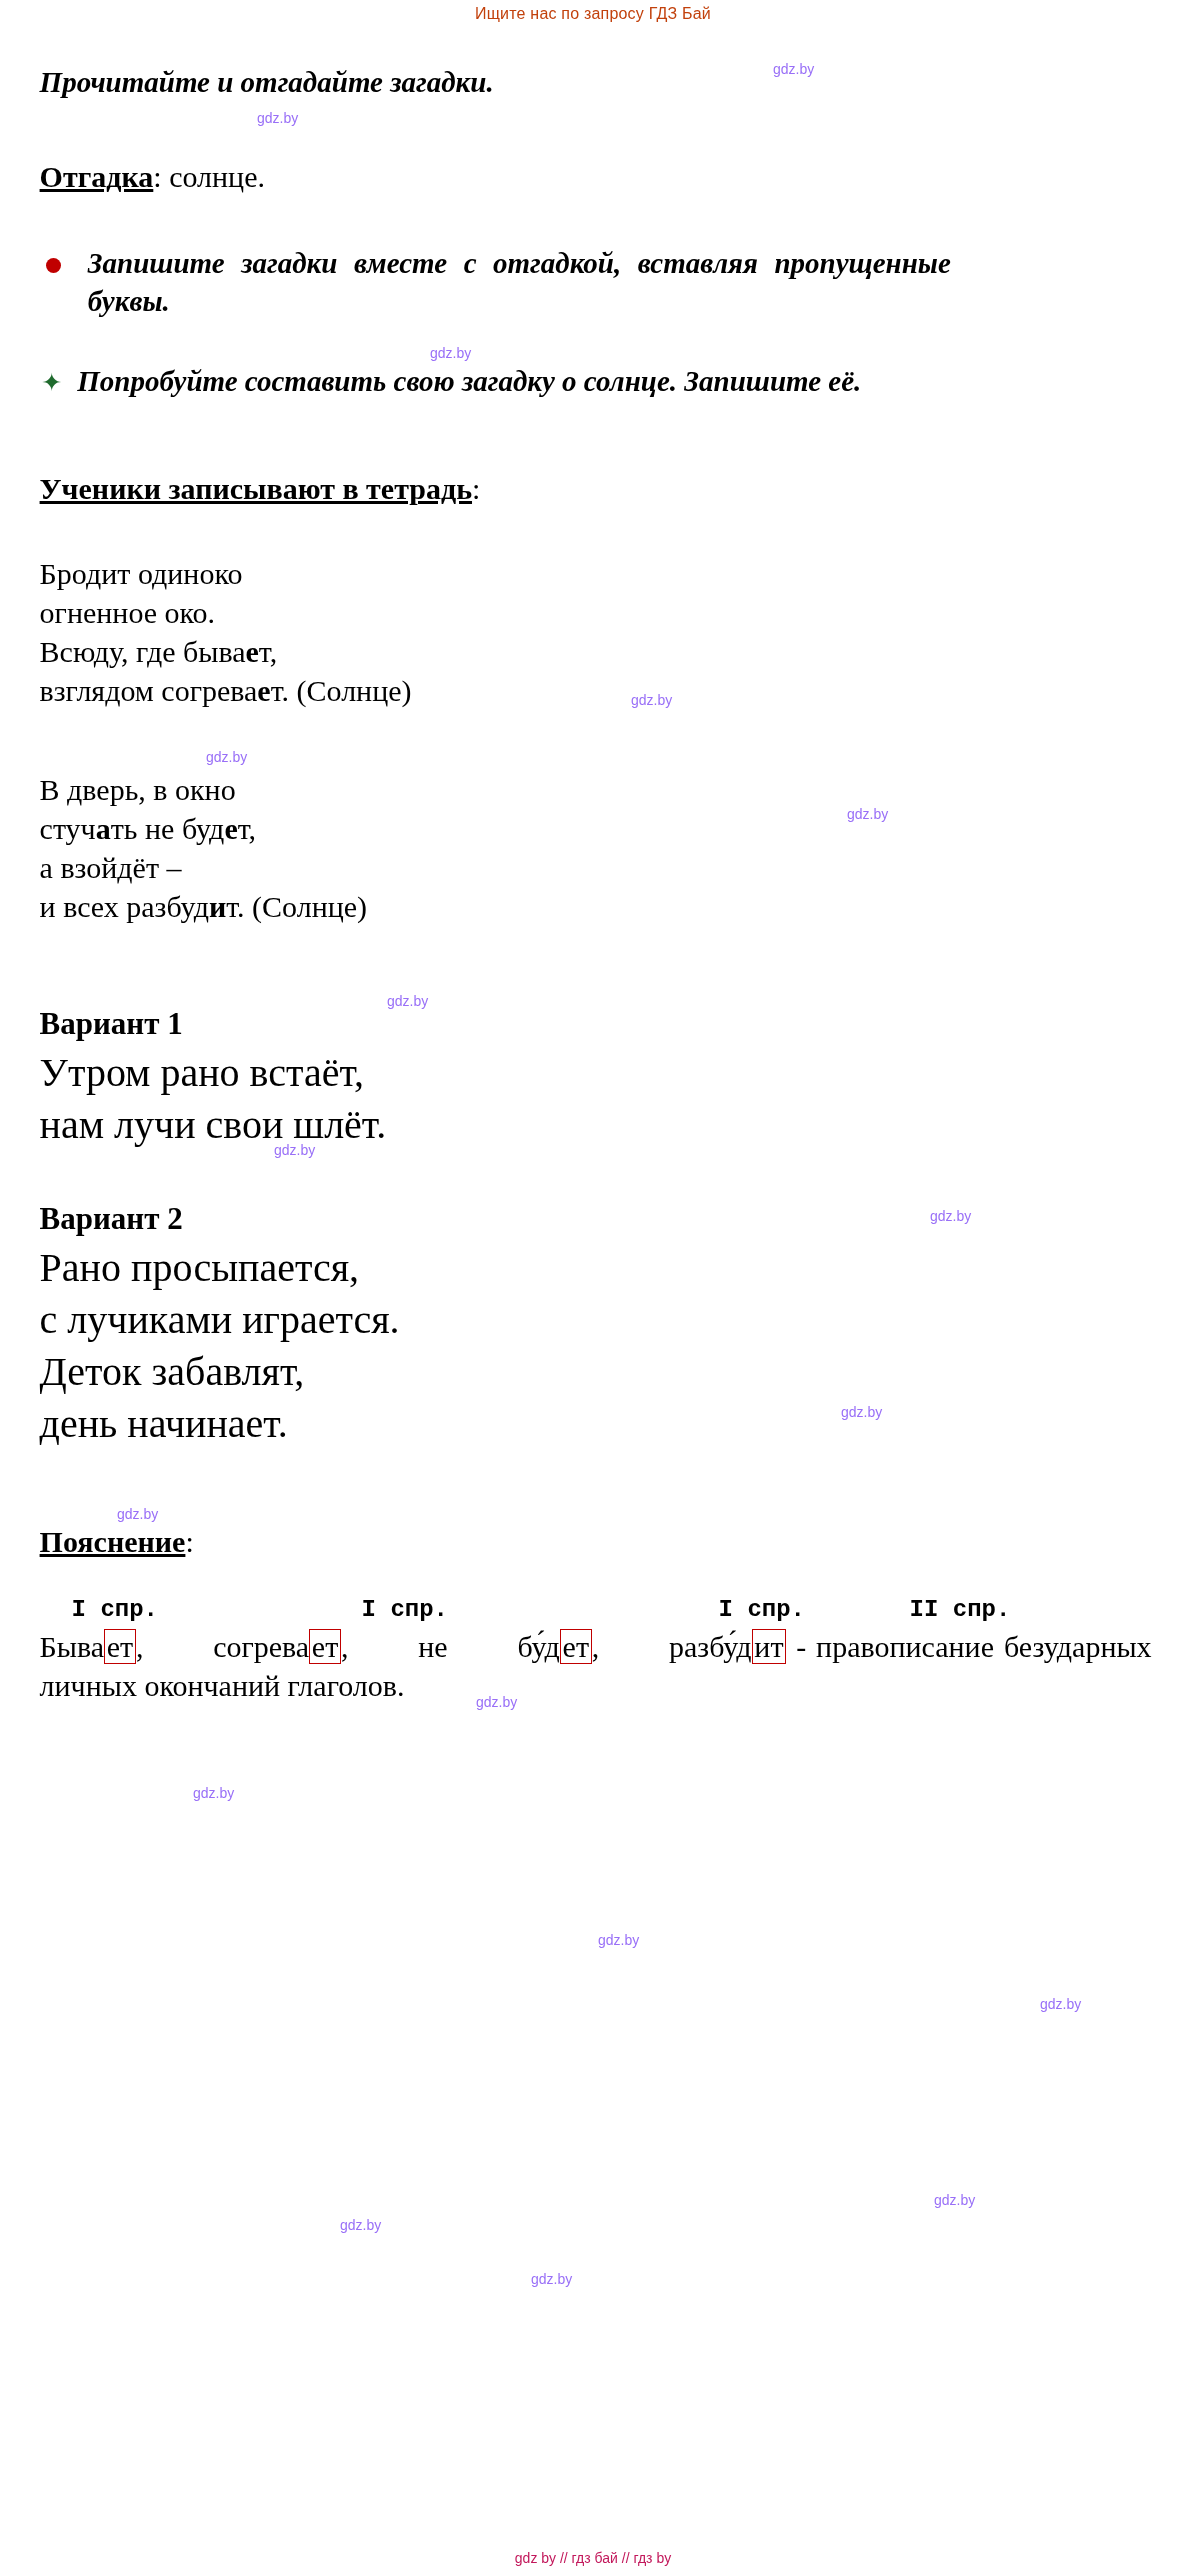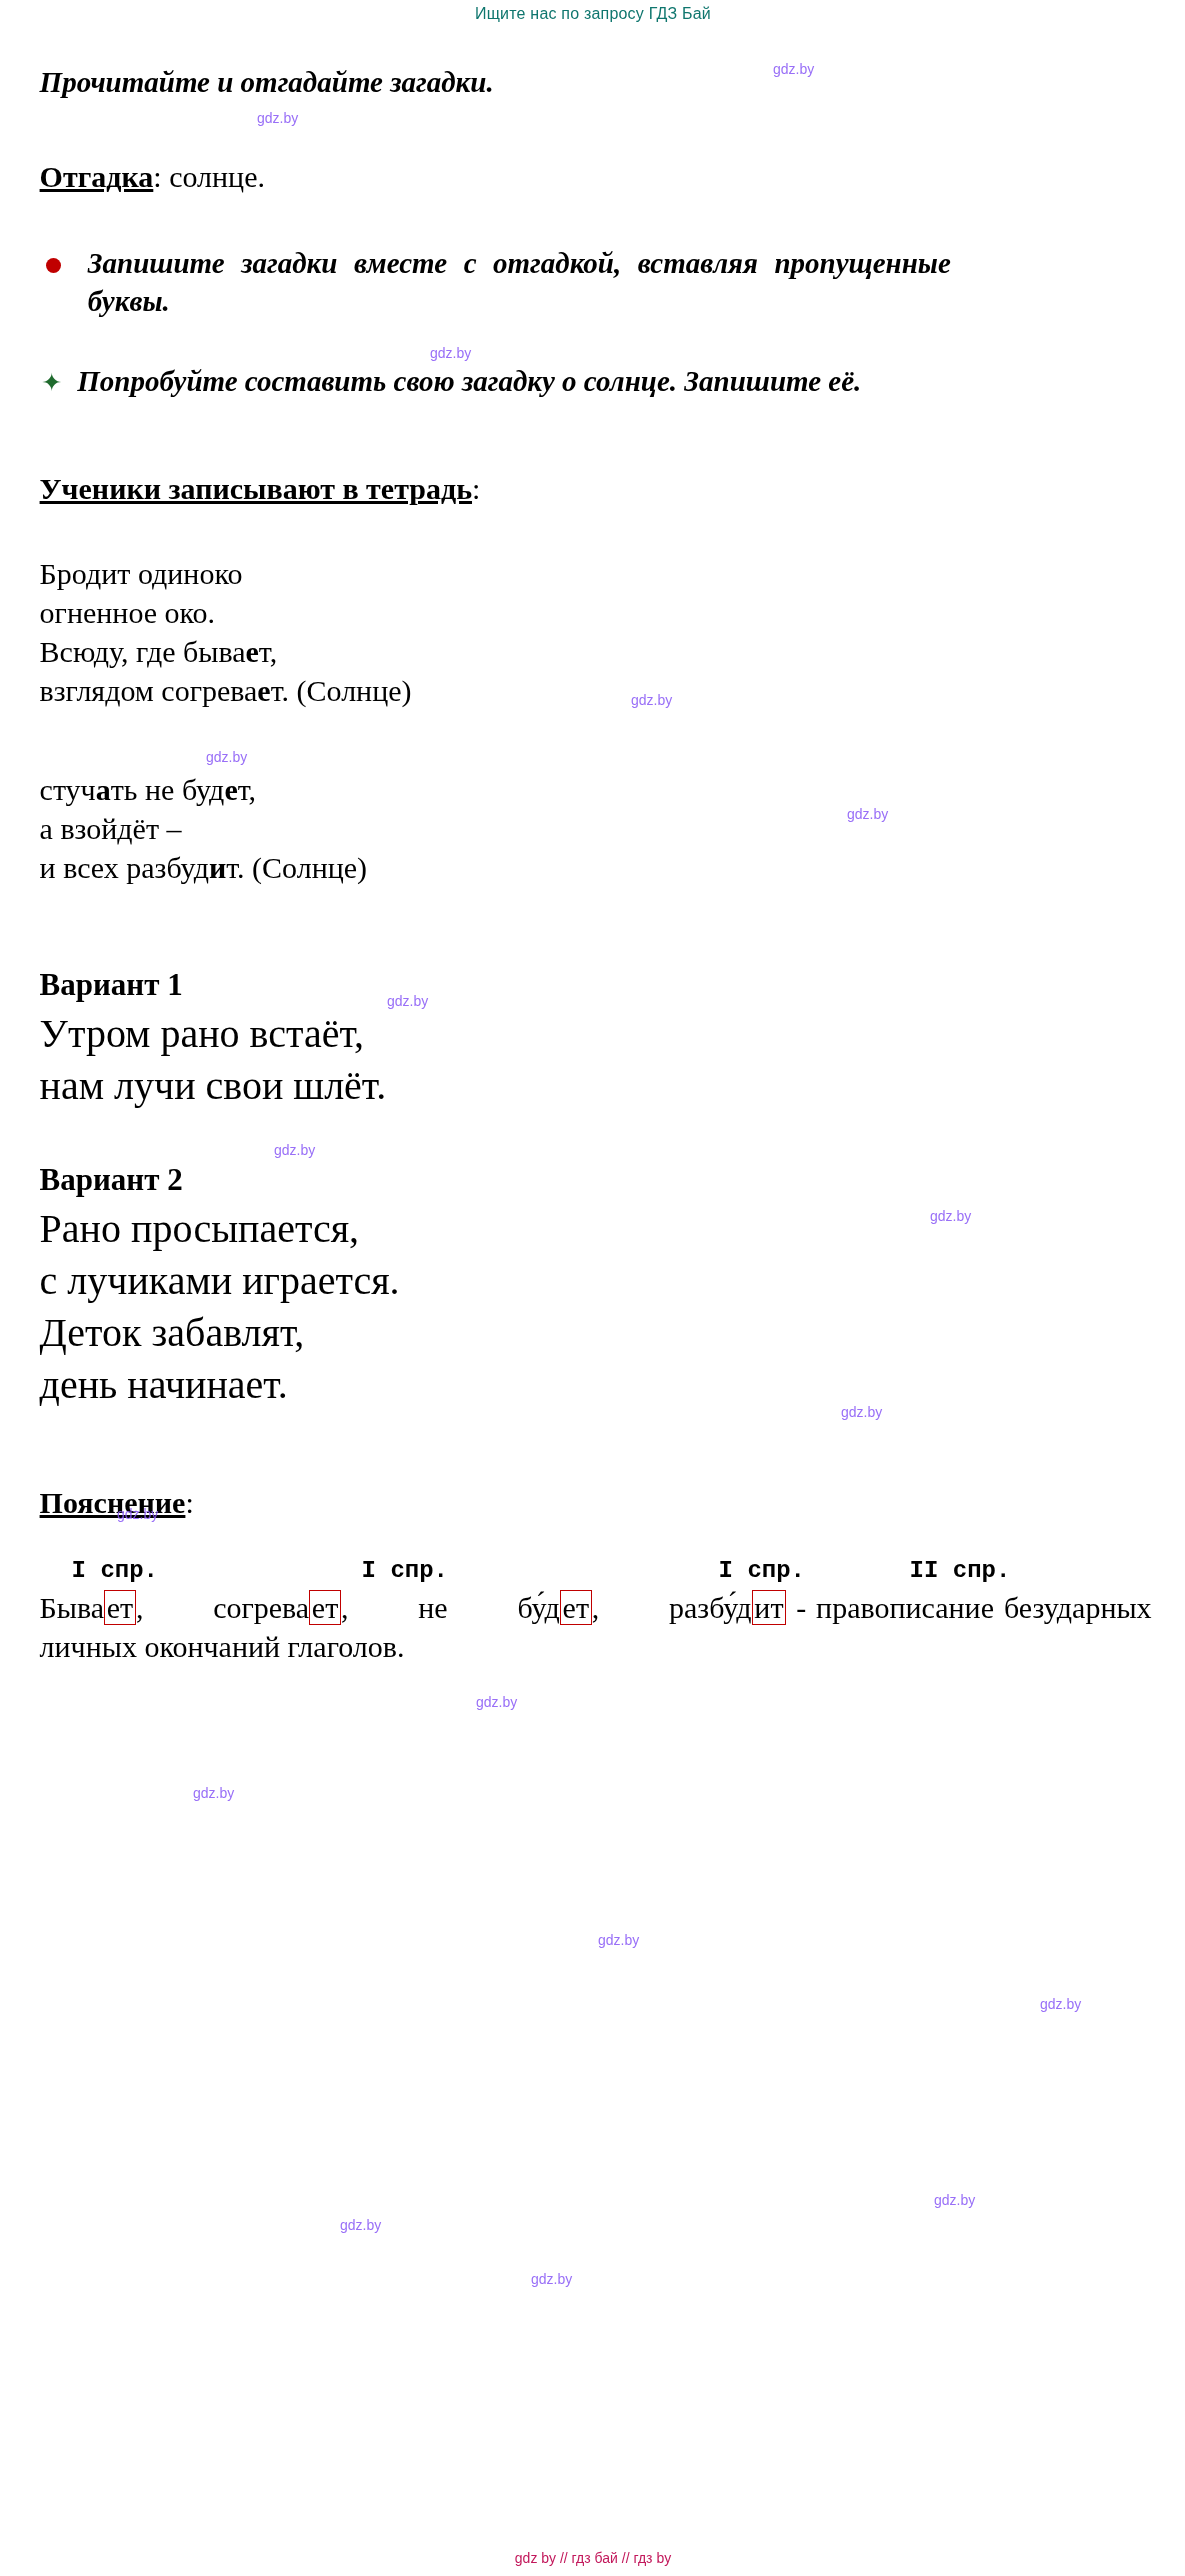--- a/index.html
+++ b/index.html
@@ -16,21 +16,21 @@
   }
   .page {
     position: relative;
     width: 1186px;
     min-height: 2576px;
     box-sizing: border-box;
     padding: 0 33px;
   }
   .topbanner {
     text-align: center;
-    color: #0f766e;
+    color: #c2410c;
     font-family: "Liberation Sans", sans-serif;
     font-size: 16px;
     padding-top: 5px;
     letter-spacing: 0.2px;
   }
   .title {
     font-family: "Liberation Serif", serif;
     font-weight: bold;
     font-size: 37px;
     margin: 18px 0 0 6.6px;
@@ -193,20 +193,21 @@
   </div>
 
   <div class="poem">
     <div><span>Бродит одиноко</span></div>
     <div><span>огненное око.</span></div>
     <div><span>Всюду, где быва</span><span class="ins">е</span><span>т,</span></div>
     <div><span>взглядом согрева</span><span class="ins">е</span><span>т. (Солнце)</span></div>
   </div>
 
   <div class="poem second">
+    <div><span>В дверь, в окно</span></div>
     <div><span>стуч</span><span class="ins">а</span><span>ть не буд</span><span class="ins">е</span><span>т,</span></div>
     <div><span>а взойдёт –</span></div>
     <div><span>и всех разбуд</span><span class="ins">и</span><span>т. (Солнце)</span></div>
   </div>
 
   <div class="variant-head">Вариант 1</div>
   <div class="variant-body">
     <div>Утром рано встаёт,</div>
     <div>нам лучи свои шлёт.</div>
   </div>

